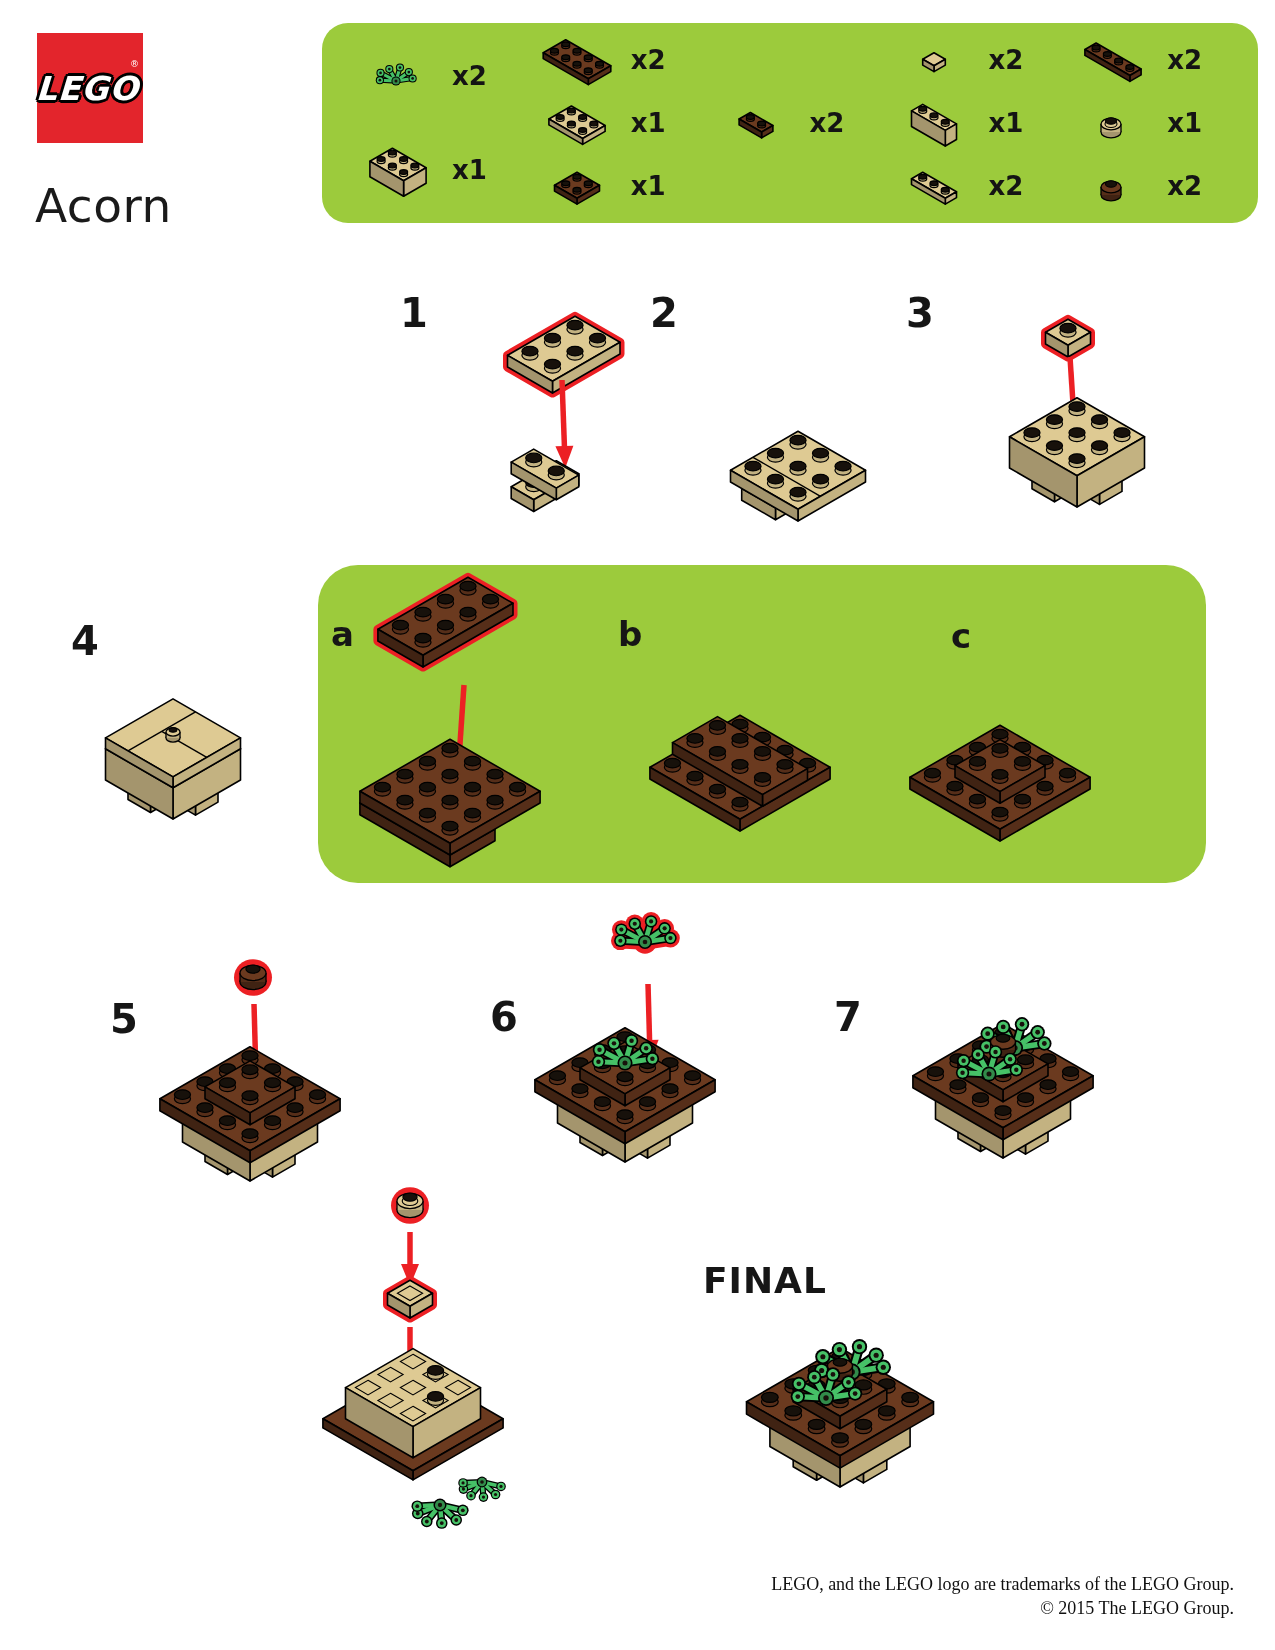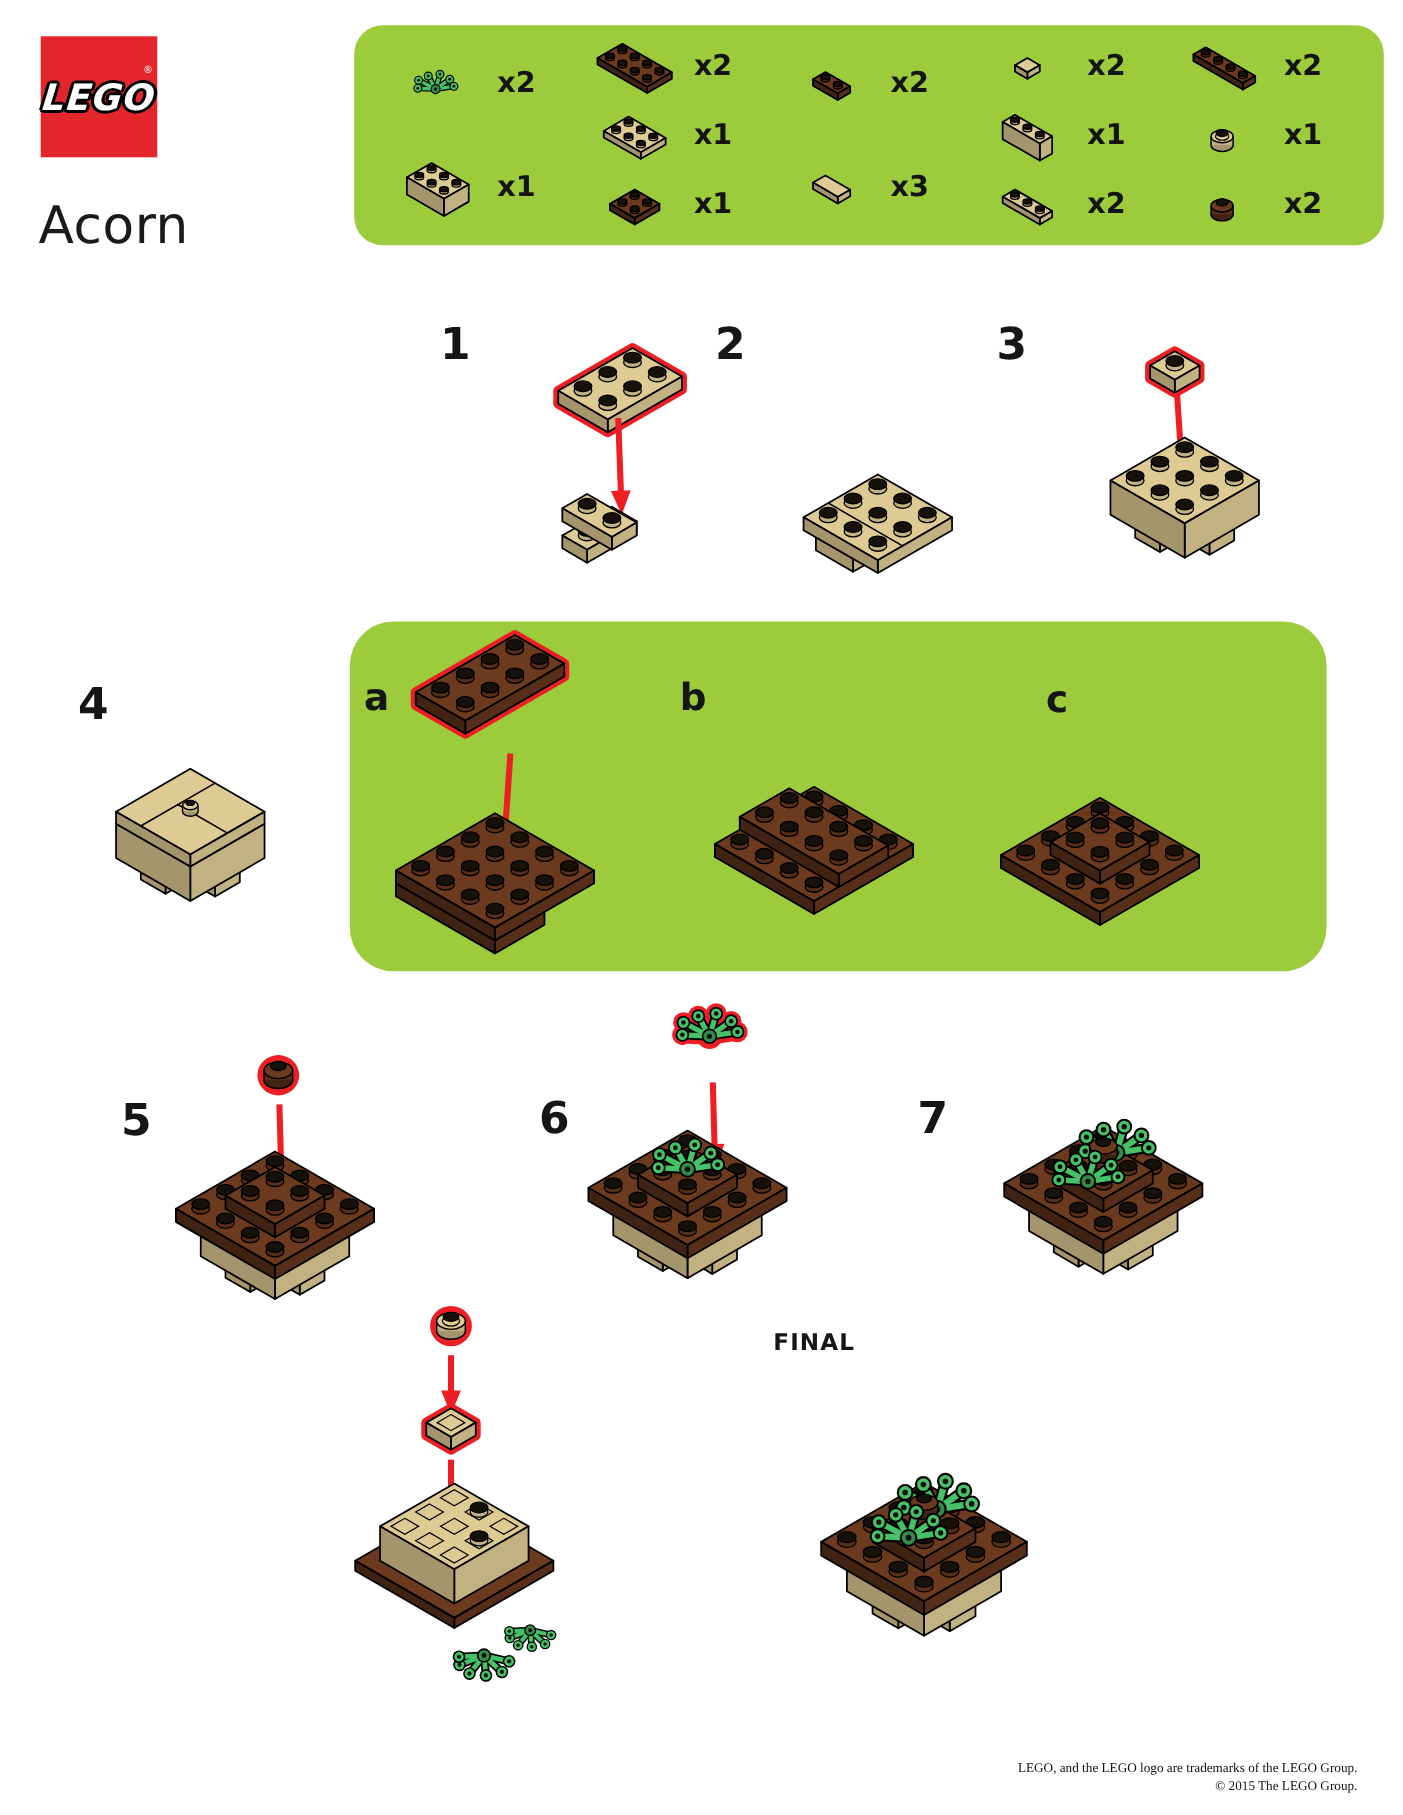--- a/index.html
+++ b/index.html
@@ -8,35 +8,35 @@
   .panel{position:absolute;border-radius:28px;}
   #parts-panel{left:322px;top:23px;width:936px;height:200px;display:flex;
                padding:6px 18px 6px 24px;box-sizing:border-box;border-radius:26px;text-align:right;}
   .pcol{flex:1;display:flex;flex-direction:column;justify-content:space-around;
         align-items:flex-start;}
   .part{display:flex;align-items:center;gap:2px;}
   .qty{font-weight:bold;font-size:26px;color:#141414;}
   #box2{left:318px;top:565px;width:888px;height:318px;border-radius:40px;}
   .num{position:absolute;font-weight:bold;font-size:40px;color:#161616;}
   .sub{font-size:34px;}
-  #final-label{position:absolute;left:703px;top:1208px;font-weight:bold;
-               font-size:21px;letter-spacing:1px;color:#161616;}
+  #final-label{position:absolute;left:703px;top:1260px;font-weight:bold;
+               font-size:36px;letter-spacing:1px;color:#161616;}
   #logo{position:absolute;left:37px;top:33px;width:106px;height:110px;
         display:flex;align-items:center;justify-content:center;}
   #logo .logo-text{font-style:italic;font-weight:bold;font-size:33px;color:#fff;
         letter-spacing:1px;transform:skewX(-6deg);
         text-shadow:-2px -2px 0 #000,2px -2px 0 #000,-2px 2px 0 #000,2px 2px 0 #000,
                     0 -3px 0 #000,0 3px 0 #000,-3px 0 0 #000,3px 0 0 #000;}
   #logo .reg{position:absolute;right:4px;top:26px;color:#fff;font-size:9px;}
   #title{position:absolute;left:35px;top:178px;font-weight:normal;font-size:47px;
          color:#1a1a1a;letter-spacing:0.5px;}
   .scene{position:absolute;}
   #footer{position:absolute;left:600px;top:1572px;width:634px;text-align:right;
-          font-family:"Liberation Serif",serif;font-size:12px;line-height:1.35;
-          color:#101010;margin-top:27px;}
+          font-family:"Liberation Serif",serif;font-size:18px;line-height:1.35;
+          color:#101010;}
 </style>
 </head>
 <body>
 
 <div id="page">
 
   <div id="logo" style="background: rgb(227, 37, 44);">
     <span class="logo-text">LEGO</span>
     <span class="reg">®</span>
   </div>
@@ -171,28 +171,20 @@
           <svg width="104" height="62">
             <polygon points="46.4,20.5 68.9,33.5 57.6,40.0 35.1,27.0" fill="#6B3A1F" stroke="#000" stroke-width="1.6" stroke-linejoin="round"></polygon>
             <polygon points="68.9,33.5 57.6,40.0 57.6,45.9 68.9,39.4" fill="#562e19" stroke="#000" stroke-width="1.6" stroke-linejoin="round"></polygon>
             <polygon points="35.1,27.0 57.6,40.0 57.6,45.9 35.1,32.9" fill="#402313" stroke="#000" stroke-width="1.6" stroke-linejoin="round"></polygon>
             <ellipse cx="46.371" cy="27.034999999999997" rx="4.03" ry="2.405" fill="#562e19" stroke="#000" stroke-width="1.2"></ellipse>
             <ellipse cx="46.371" cy="24.955" rx="4.03" ry="2.405" fill="#17110B" stroke="#000" stroke-width="1.2"></ellipse>
             <ellipse cx="57.629000000000005" cy="33.535" rx="4.03" ry="2.405" fill="#562e19" stroke="#000" stroke-width="1.2"></ellipse>
             <ellipse cx="57.629000000000005" cy="31.455" rx="4.03" ry="2.405" fill="#17110B" stroke="#000" stroke-width="1.2"></ellipse>
           </svg>
           <span class="qty">x2</span>
-        </div>
-        <div class="part">
-          <svg width="104" height="62">
-            <polygon points="46.4,20.5 68.9,33.5 57.6,40.0 35.1,27.0" fill="#DECA93" stroke="#000" stroke-width="1.6" stroke-linejoin="round"></polygon>
-            <polygon points="68.9,33.5 57.6,40.0 57.6,45.9 68.9,39.4" fill="#c3b281" stroke="#000" stroke-width="1.6" stroke-linejoin="round"></polygon>
-            <polygon points="35.1,27.0 57.6,40.0 57.6,45.9 35.1,32.9" fill="#a4956d" stroke="#000" stroke-width="1.6" stroke-linejoin="round"></polygon>
-          </svg>
-          <span class="qty">x3</span>
         </div>
       </div>
       <div class="pcol">
         <div class="part">
           <svg width="104" height="62">
             <polygon points="52.0,23.8 63.3,30.3 52.0,36.8 40.7,30.3" fill="#DECA93" stroke="#000" stroke-width="1.6" stroke-linejoin="round"></polygon>
             <polygon points="63.3,30.3 52.0,36.8 52.0,42.6 63.3,36.1" fill="#c3b281" stroke="#000" stroke-width="1.6" stroke-linejoin="round"></polygon>
             <polygon points="40.7,30.3 52.0,36.8 52.0,42.6 40.7,36.1" fill="#a4956d" stroke="#000" stroke-width="1.6" stroke-linejoin="round"></polygon>
           </svg>
           <span class="qty">x2</span>

